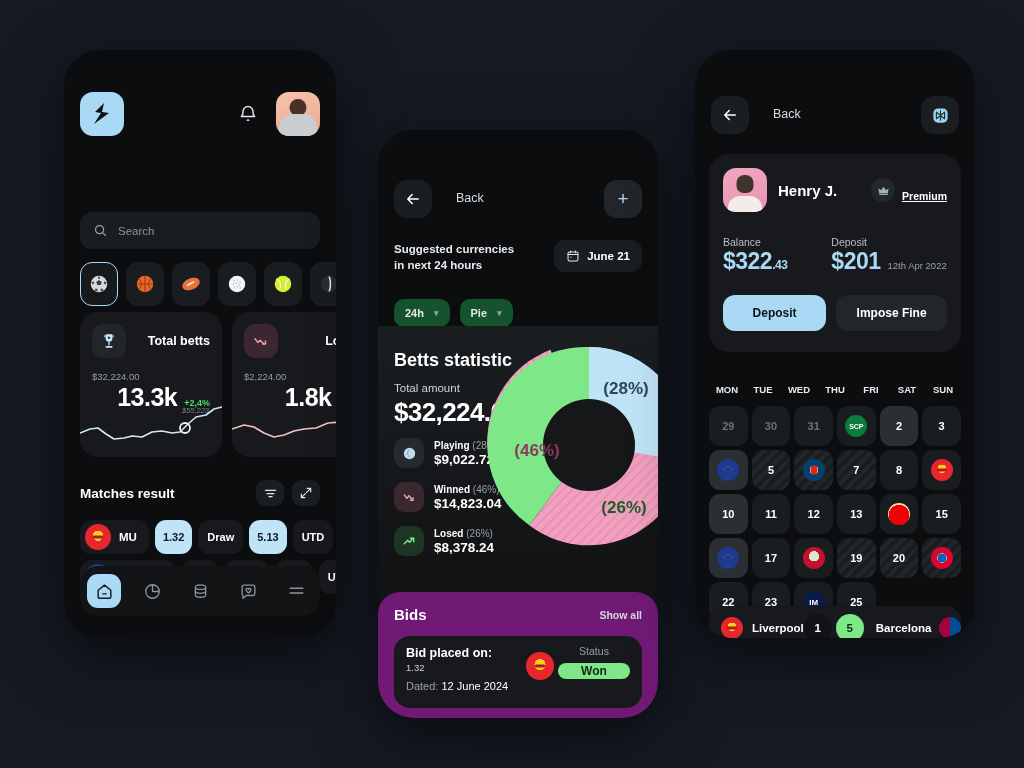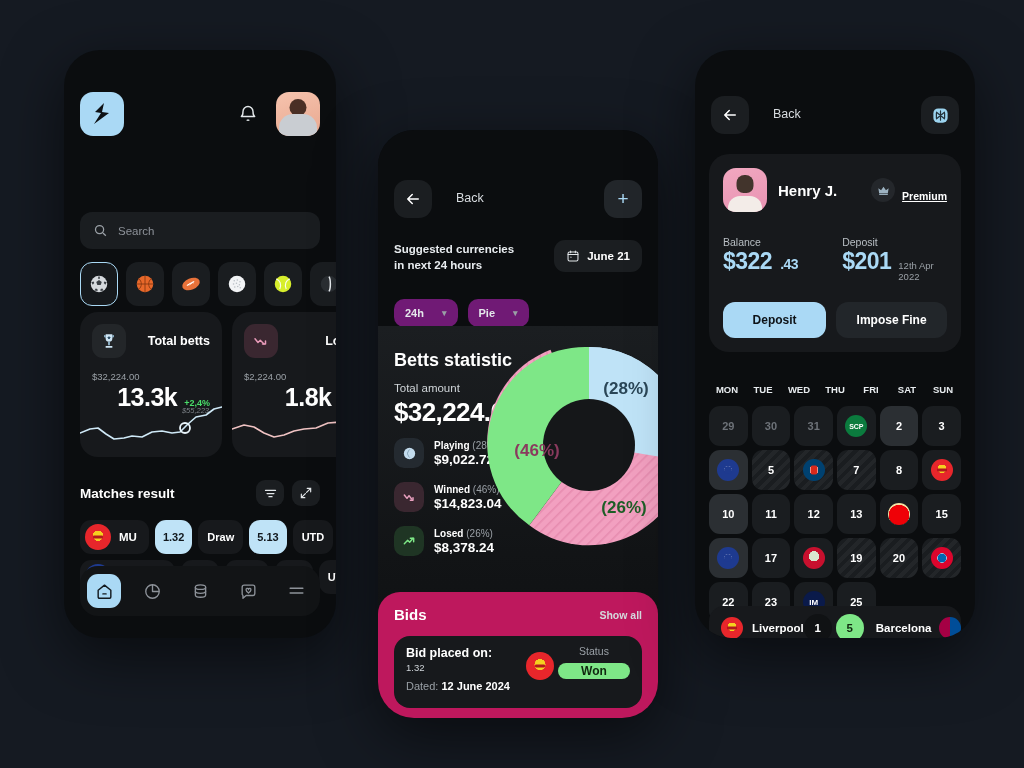--- a/index.html
+++ b/index.html
@@ -93,50 +93,50 @@
   .backtxt { position:absolute; left:62px; top:11px; font-size:12.5px; color:#d8dce0; }
   .plusbtn { position:absolute; right:0; top:0; width:38px; height:38px; border-radius:13px;
              background:#22262a; display:flex; align-items:center; justify-content:center;
              color:#aad9f5; font-size:19px; font-weight:300; }
   .sugg { position:absolute; left:16px; top:112px; font-size:11.5px; font-weight:700;
           color:#e8ecef; line-height:1.35; width:140px; }
   .datebtn { position:absolute; right:16px; top:110px; height:32px; background:#1b1e21;
              border-radius:11px; display:flex; align-items:center; gap:7px; padding:0 12px;
              font-size:11.5px; font-weight:600; }
   .chips { position:absolute; left:16px; top:169px; display:flex; gap:10px; }
-  .chip { height:28px; background:#701a75; border-radius:10px; display:flex; align-items:center;
-          gap:18px; padding:0 11px; font-size:11px; font-weight:600; color:#e4e8eb; }
+  .chip { height:28px; background:#14532d; border-radius:10px; display:flex; align-items:center;
+          gap:10px; padding:0 11px; font-size:11px; font-weight:600; color:#e4e8eb; }
   .chip .cv { color:#9aa0a6; font-size:9px; }
 
   .p2-body { position:absolute; left:0; right:0; top:196px; bottom:0;
              background:linear-gradient(180deg,#1b1e21 0%,#121416 58%,#0d0f11 100%); }
   .bs-title { position:absolute; left:16px; top:24px; font-size:18px; font-weight:700; }
   .ta-lbl { position:absolute; left:16px; top:56px; font-size:11.5px; color:#cfd4d8; }
   .ta-val { position:absolute; left:16px; top:71px; font-size:26px; font-weight:700; letter-spacing:-.6px; }
   .legend { position:absolute; left:16px; top:112px; display:flex; flex-direction:column; gap:14px; }
   .lg { display:flex; align-items:center; gap:10px; }
   .lg-ic { width:30px; height:30px; border-radius:10px; display:flex; align-items:center; justify-content:center; }
   .lg .nm { font-size:10px; font-weight:700; }
   .lg .nm i { font-style:normal; color:#9aa0a6; font-weight:400; }
   .lg .vl { font-size:13.5px; font-weight:700; margin-top:1px; }
 
   .donut { position:absolute; right:-46px; top:4px; width:230px; height:230px; }
 
-  .bids-sec { position:absolute; left:0; right:0; bottom:0; height:126px; background:#be185d;
+  .bids-sec { position:absolute; left:0; right:0; bottom:0; height:126px; background:#701a75;
               border-radius:22px 22px 0 0; }
   .bids-head { position:absolute; left:16px; right:16px; top:14px; display:flex;
                align-items:center; justify-content:space-between; }
   .bids-head .t { font-size:15px; font-weight:700; }
   .bids-head .sa { font-size:10.5px; font-weight:600; color:#d5d9dd; }
   .bidcard { position:absolute; left:16px; right:16px; top:44px; height:72px;
              background:#17191c; border-radius:16px; padding:10px 12px; }
   .bid-l1 { font-size:12.5px; font-weight:700; }
   .bid-odd { font-size:9.5px; color:#cfd4d8; margin-top:2px; }
   .bid-date { font-size:11px; color:#9aa0a6; margin-top:7px; }
-  .bid-date b { color:#fff; font-weight:700; }
+  .bid-date b { color:#fff; font-weight:400; }
   .bid-status { position:absolute; right:12px; top:9px; text-align:center; }
   .bid-status .sl { font-size:10.5px; color:#9aa0a6; }
   .won { margin-top:6px; width:72px; height:16px; border-radius:9px; background:#7ee787;
          color:#10270f; font-size:12px; font-weight:700; display:flex; align-items:center; justify-content:center; }
 
   
   .p3-head { position:absolute; left:16px; top:46px; right:16px; height:40px; }
   .snow { width:38px; height:38px; border-radius:13px; background:#1b1e21;
           display:flex; align-items:center; justify-content:center; }
   .profile-card { position:absolute; left:14px; right:14px; top:104px; height:198px;
@@ -147,21 +147,21 @@
                 width:17px; height:18px; border-radius:8px 8px 7px 7px; background:#42342c; }
   .avatar3 .b { position:absolute; left:50%; bottom:0; transform:translateX(-50%);
                 width:34px; height:16px; border-radius:12px 12px 0 0; background:#f3ece8; }
   .pname { font-size:15px; font-weight:700; }
   .prem { display:flex; align-items:flex-end; gap:7px;text-decoration:underline; }
   .prem .ic { width:24px; height:24px; border-radius:50%; background:#24272b;
               display:flex; align-items:center; justify-content:center; }
   .prem .tx { font-size:10.5px; font-weight:600; }
   .bal-lbl { font-size:10.5px; color:#b9bfc4; }
   .bal-big { font-size:23px; font-weight:700; color:#aad9f5; letter-spacing:-.5px; }
-  .bal-big sub { font-size:14px; vertical-align:baseline;margin-left:8px; }
+  .bal-big sub { font-size:12px; vertical-align:baseline; }
   .dep-date { font-size:9.5px; color:#9aa0a6; }
   .btn-dep { width:110px; height:36px; border-radius:12px; background:#aad9f5; color:#0e1317;
              font-size:12px; font-weight:700; display:flex; align-items:center; justify-content:center; }
   .btn-fine { width:118px; height:36px; border-radius:12px; background:#22262a; color:#fff;
               font-size:12px; font-weight:700; display:flex; align-items:center; justify-content:center; }
 
   .cal-days { position:absolute; left:14px; right:14px; top:334px; display:grid;
               grid-template-columns:repeat(7,1fr); }
   .cal-days span { text-align:center; font-size:9.5px; font-weight:700; color:#e8ecef; }
   .cal-grid { position:absolute; left:14px; right:14px; top:356px; display:grid;

